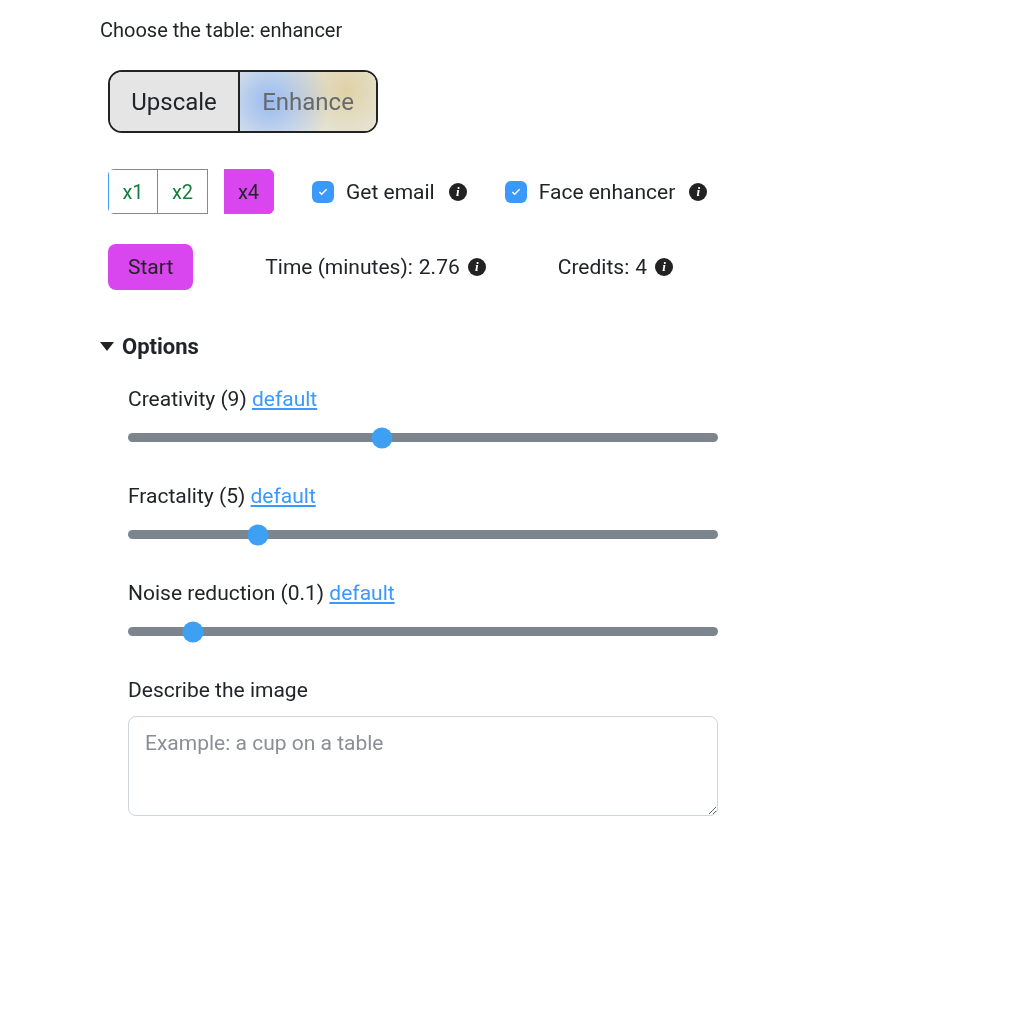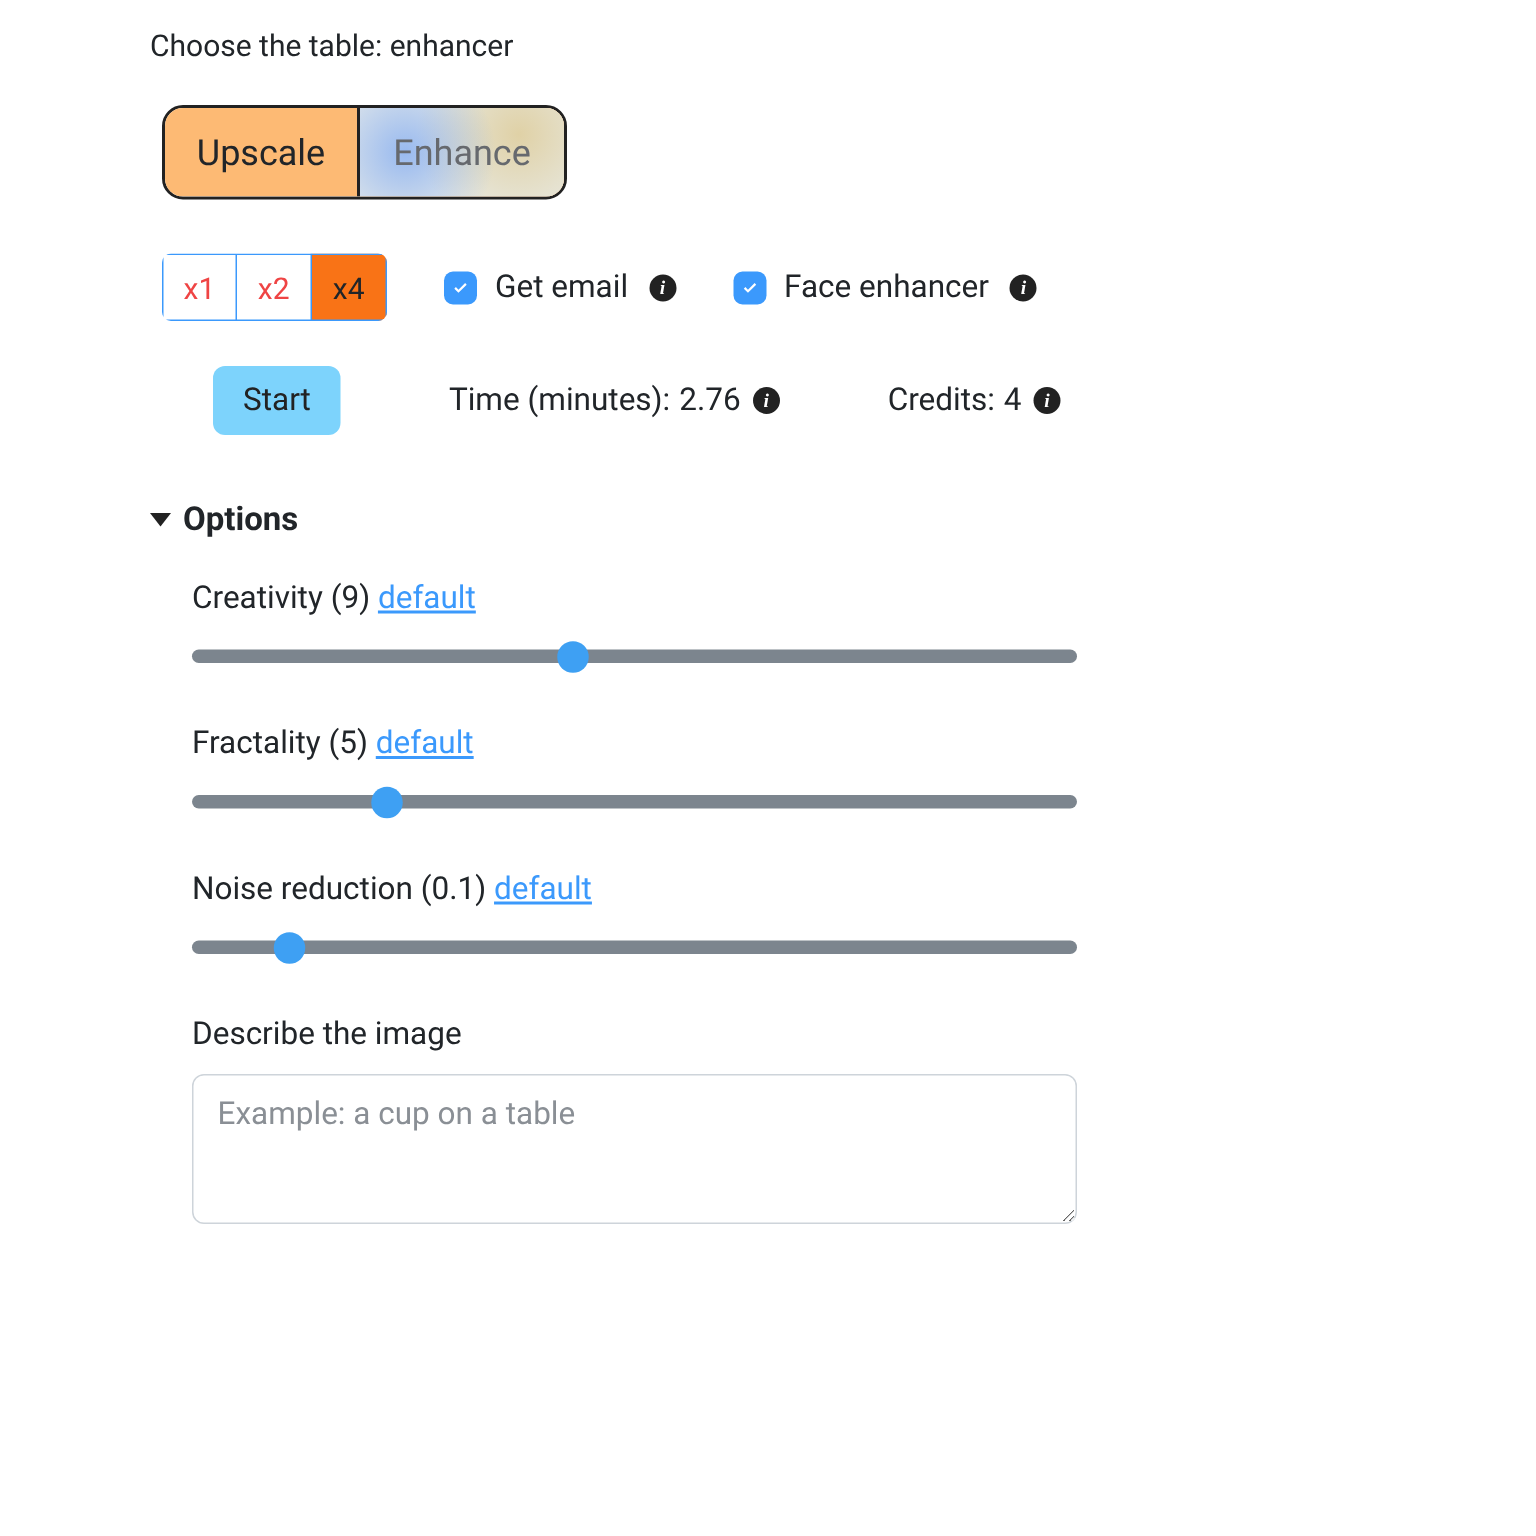--- a/index.html
+++ b/index.html
@@ -12,62 +12,62 @@
     .mode-toggle {
       display: inline-flex;
       border: 2px solid #222;
       border-radius: 14px;
       overflow: hidden;
       height: 63px;
     }
     .mode-btn {
       display: flex; align-items: center; justify-content: center;
       font-size: 24px; padding: 0 24px; cursor: pointer;
-      background: #fdba74;
+      background: #e5e5e5;
     }
     .mode-btn.upscale { width: 130px; border-right: 2px solid #222; }
     .mode-btn.enhance { width: 136px; color: #66696e; position: relative; }
     .mode-btn.enhance::before {
       content:"";
       position:absolute; inset:0;
       background:
         radial-gradient(circle at 22% 50%, rgba(86,144,245,0.55), rgba(86,144,245,0) 55%),
         radial-gradient(circle at 78% 30%, rgba(216,187,111,0.55), rgba(216,187,111,0) 60%),
         #e9ece9;
     }
     .mode-btn.enhance span { position: relative; z-index:1; }
 
     .row { display:flex; align-items:center; gap: 38px; padding-left: 8px; margin-bottom: 30px; }
 
     .scale-group { display:inline-flex; border-radius: 6px; overflow:hidden; height: 45px; }
     .scale-btn {
       width: 50px; display:flex; align-items:center; justify-content:center;
       font-size: 20px; cursor:pointer;
-      border: 1px solid #3b99fc; color:#ef4444; background:#fff;
+      border: 1px solid #3b99fc; color:#15803d; background:#fff;
     }
     .scale-btn + .scale-btn { border-left: none; }
-    .scale-btn.active { background:#f97316; color:#212529; border-color:#3b99fc; }
+    .scale-btn.active { background:#d946ef; color:#212529; border-color:#3b99fc;margin-left:16px; }
 
     .check-item { display:flex; align-items:center; gap: 12px; font-size: 21px; }
     .checkbox {
       width: 22px; height: 22px; border-radius: 6px; background:#3b99fc;
       display:flex; align-items:center; justify-content:center; cursor:pointer;
     }
     .checkbox svg { width: 12px; height: 12px; fill: #fff; }
     .info-icon {
       display:inline-flex; align-items:center; justify-content:center;
       width:18px; height:18px; border-radius:50%; background:#222; color:#fff;
       font-size:13px; font-weight:700; font-style: italic; margin-left: 2px; cursor:pointer;
       font-family: Georgia, 'Times New Roman', serif;
     }
 
     .row2 { display:flex; align-items:center; gap: 40px; padding-left: 8px; margin-bottom: 44px; }
     .start-btn {
-      background:#7dd3fc; color:#222; border:none; border-radius:8px;
-      font-size:21px; padding: 11px 20px; cursor:pointer;margin-left:34px;
+      background:#d946ef; color:#222; border:none; border-radius:8px;
+      font-size:21px; padding: 11px 20px; cursor:pointer;
     }
     .stat { font-size: 21px; display:flex; align-items:center; gap:6px;margin-left:32px; }
 
     .options-header { display:flex; align-items:center; gap:8px; font-weight:700; font-size:22px; cursor:pointer; margin-bottom: 28px; }
     .caret { width:0; height:0; border-left:7px solid transparent; border-right:7px solid transparent; border-top:9px solid #222; }
 
     .options-body { padding-left: 28px; }
 
     .slider-block { margin-bottom: 40px; }
     .slider-label-row { font-size: 21px; margin-bottom: 20px; }

